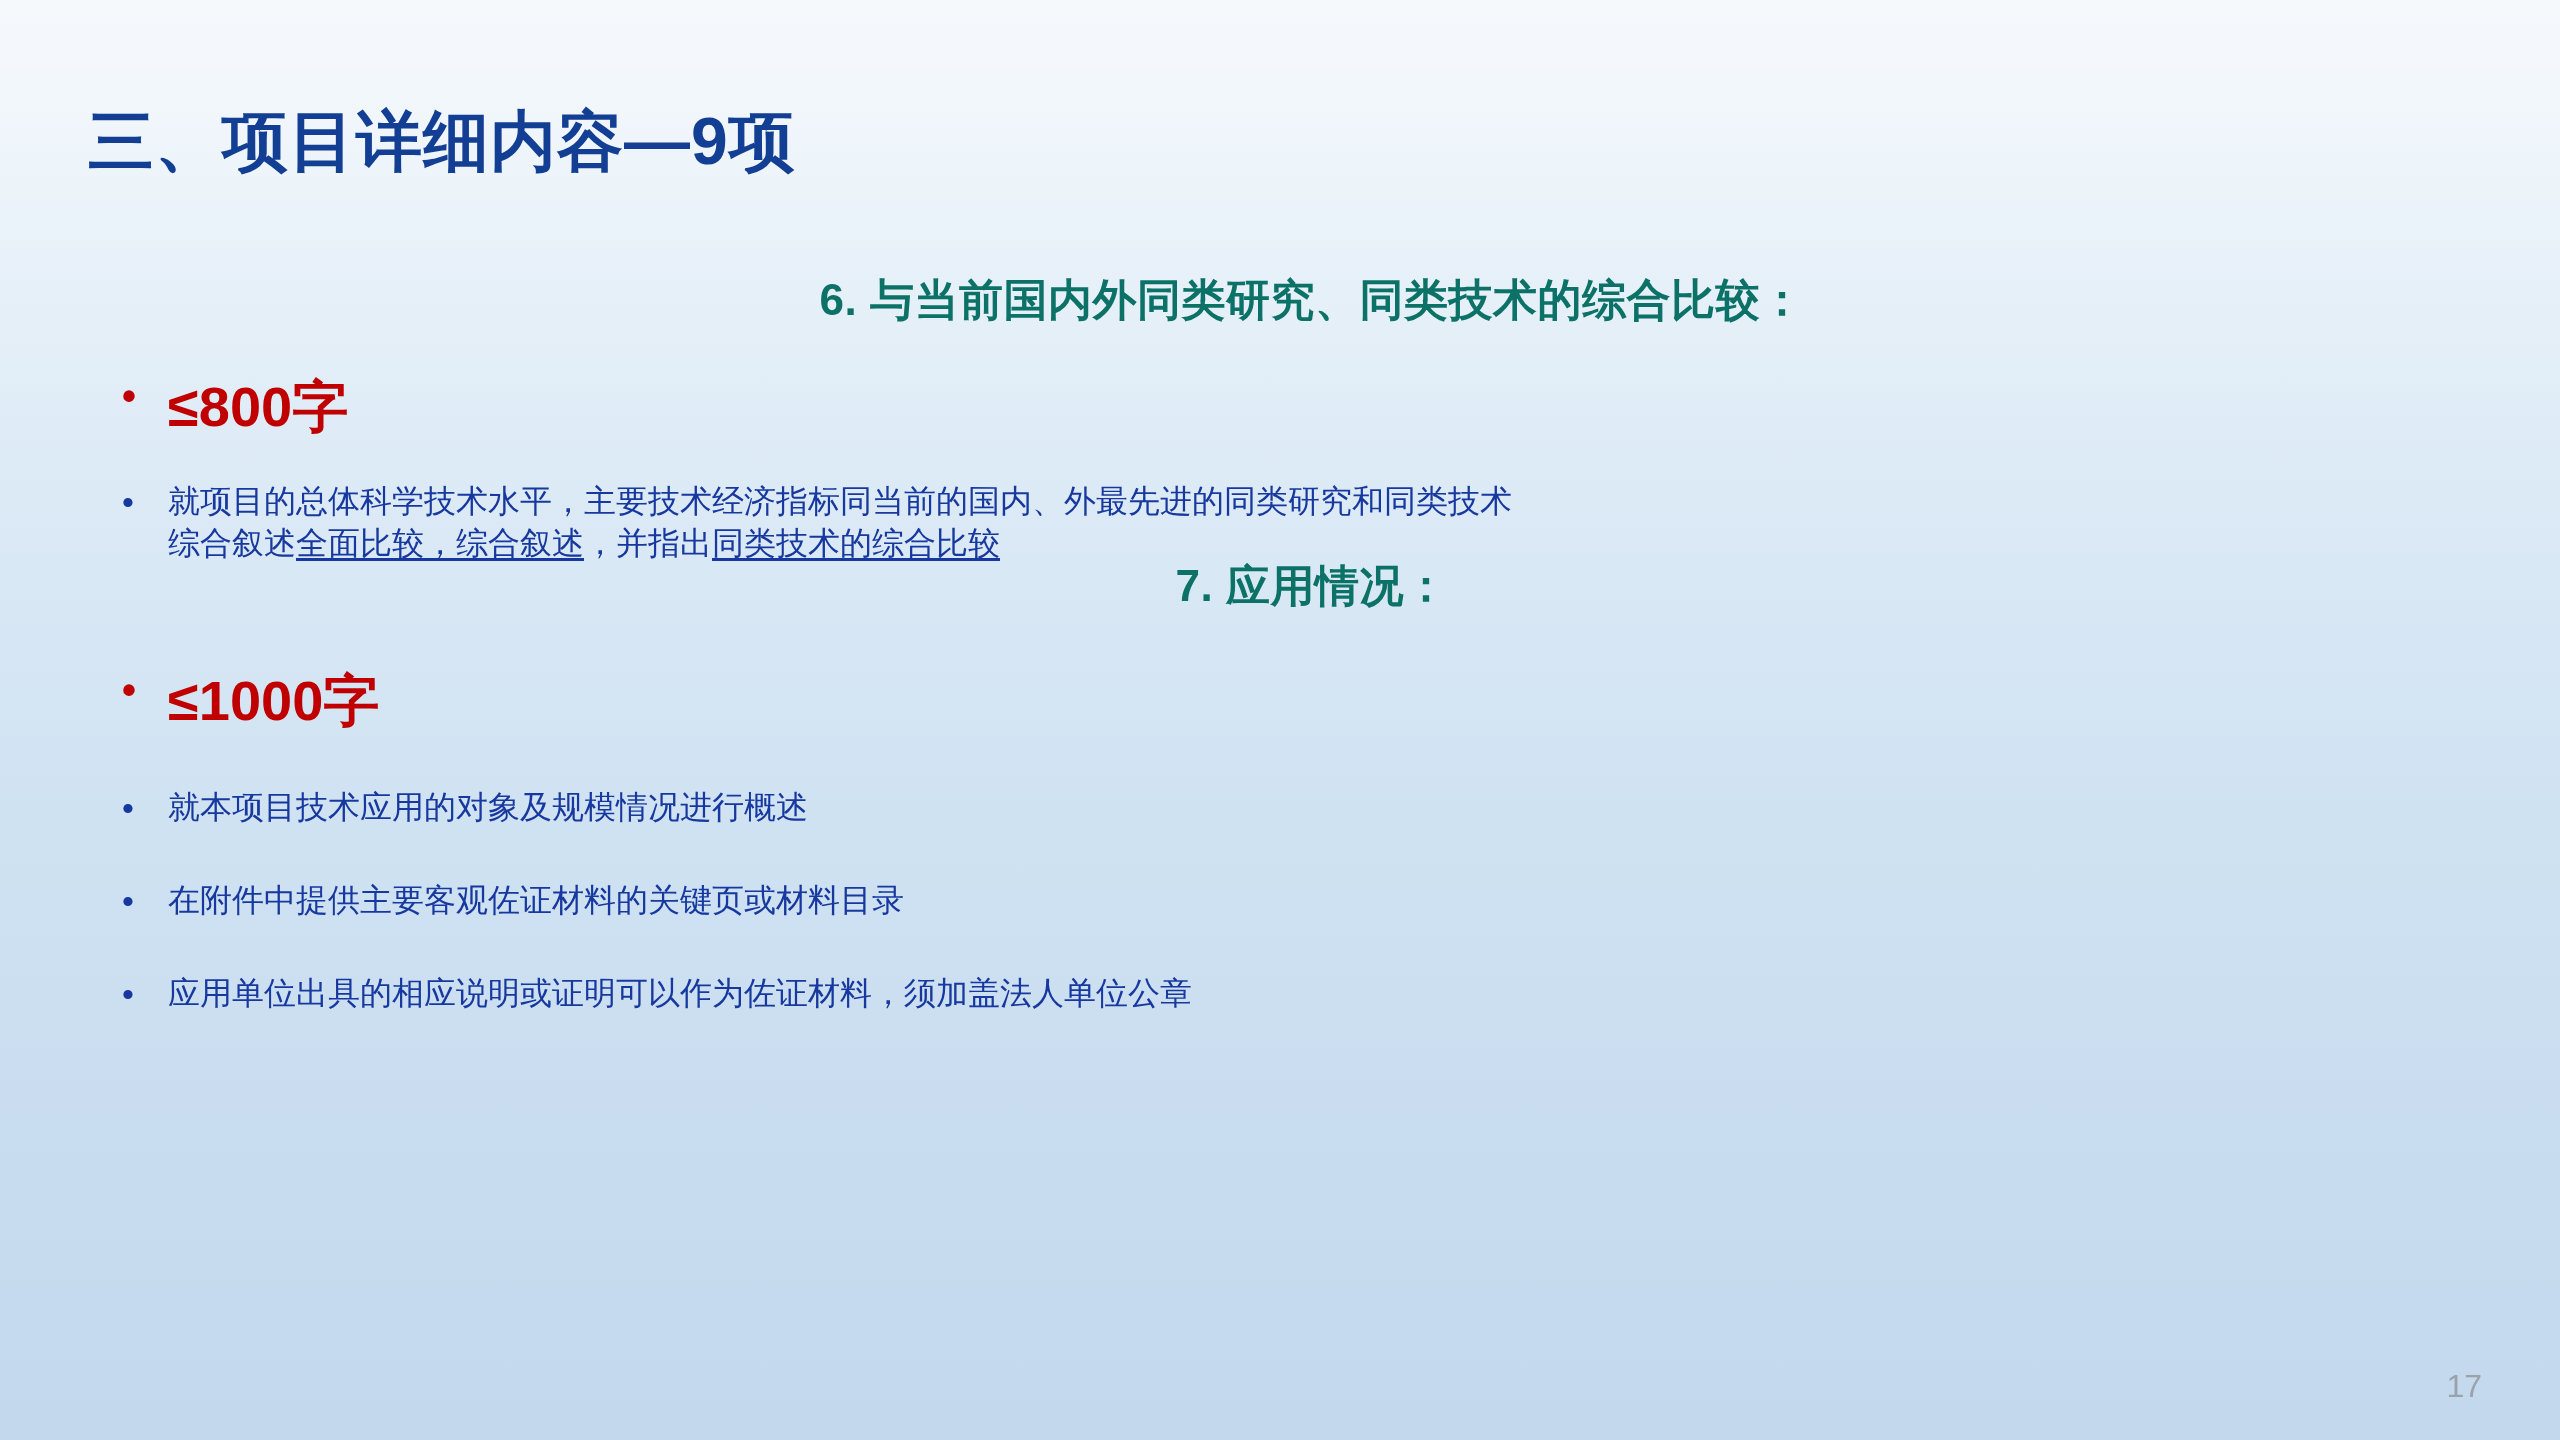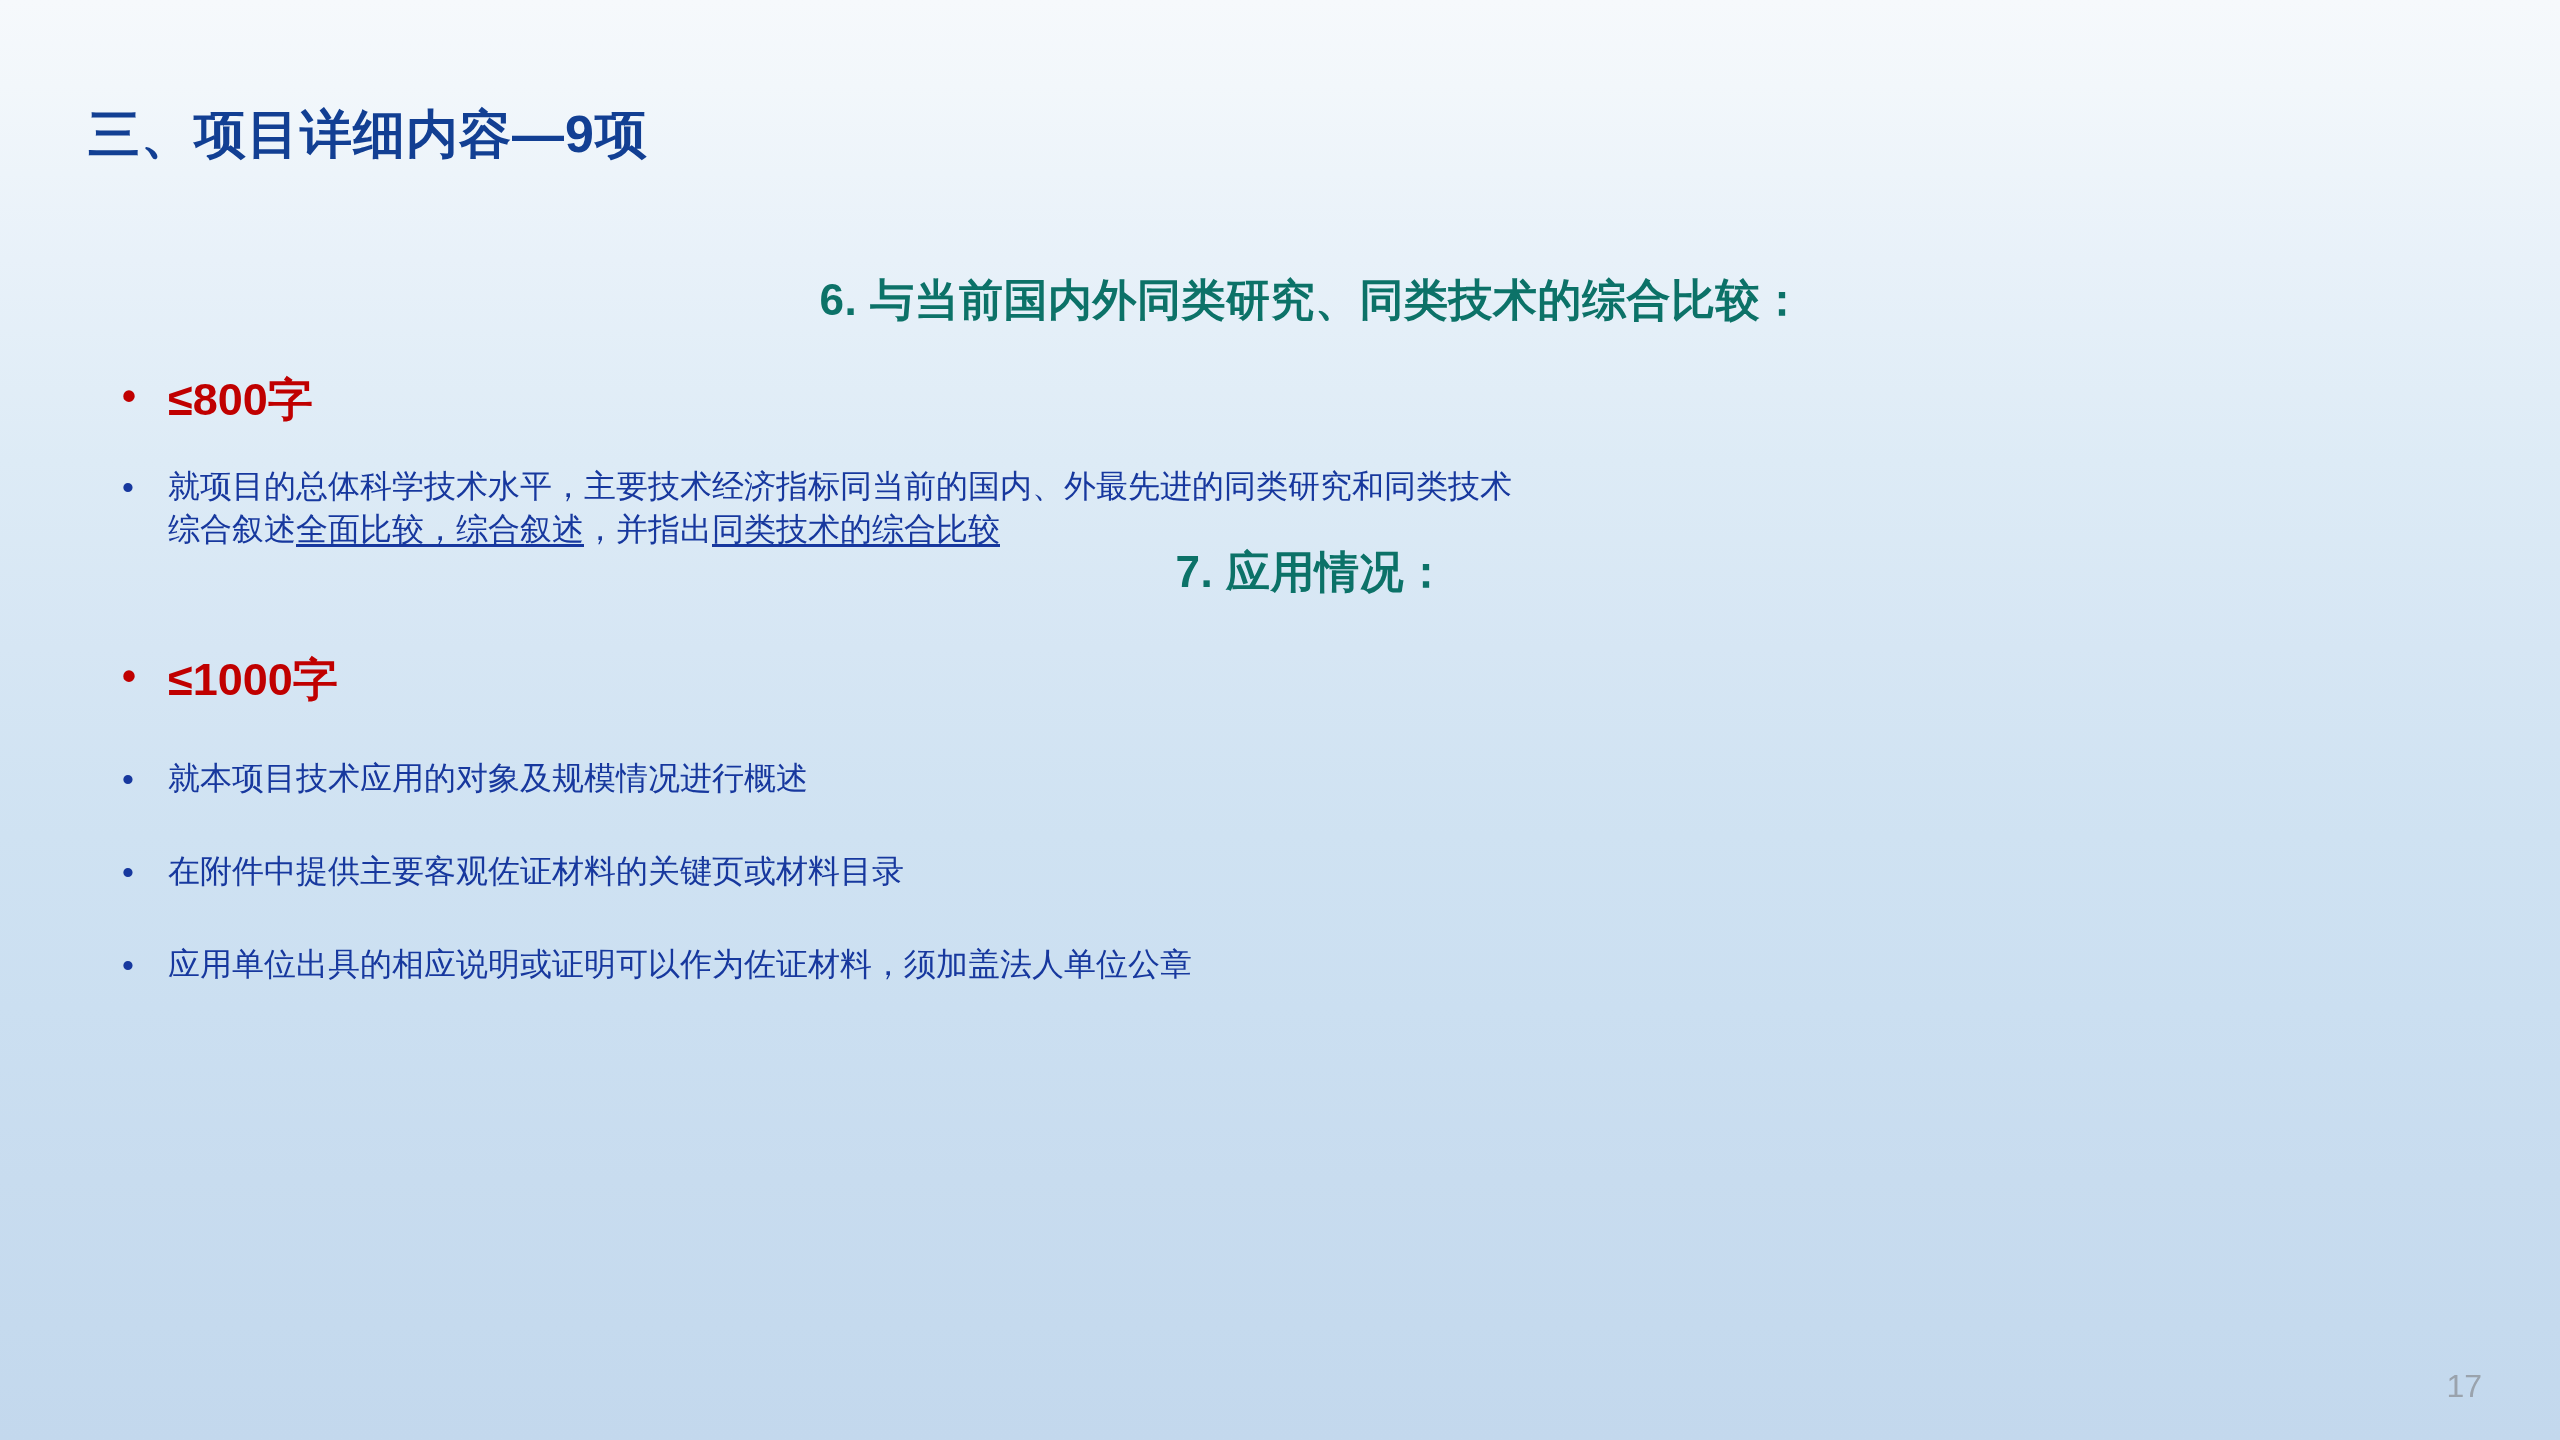--- a/index.html
+++ b/index.html
@@ -26,21 +26,21 @@
         #c8dcef 82%,
         #c5daee 92%,
         #c3d8ed 100%);
   }
 
   
   .title {
     position: absolute;
     left: 88px;
     top: 108px;
-    font-size: 52px;
+    font-size: 66px;
     font-weight: bold;
     color: #123f93;
     letter-spacing: 1px;
     white-space: nowrap;
     line-height: 1;
     text-align: center;
   }
 
   
   .body-block {
@@ -73,21 +73,21 @@
   .bullet-body {
     flex: 1 1 auto;
     line-height: 1.32;
   }
 
   
   .red-row .bullet-mark,
   .red-row .bullet-body {
     color: #c00000;
     font-weight: bold;
-    font-size: 45px;
+    font-size: 56px;
   }
   .red-row .bullet-mark { font-size: 40px; }
 
   
   .blue-row .bullet-mark,
   .blue-row .bullet-body {
     color: #17389e;
     font-size: 32px;
     font-weight: normal;
   }

